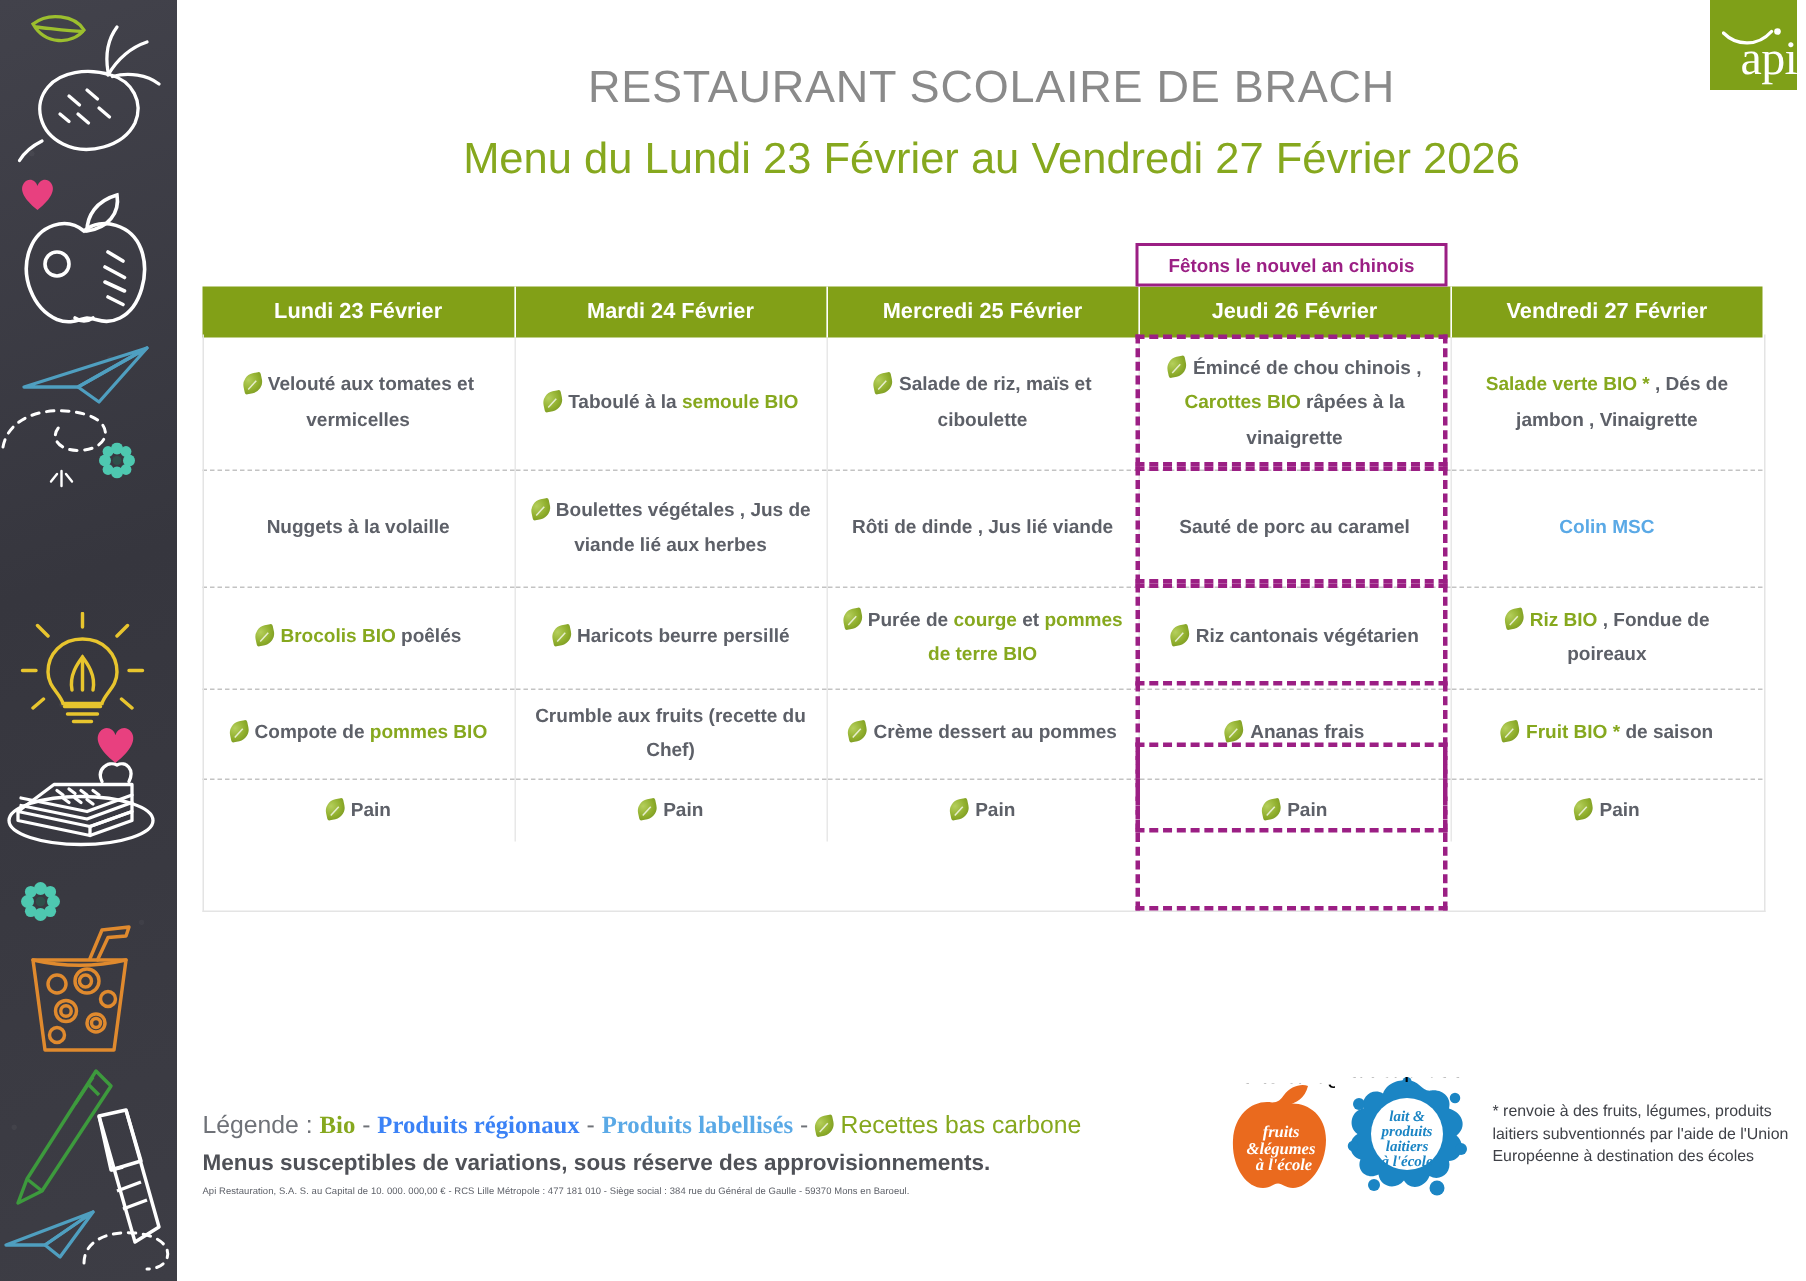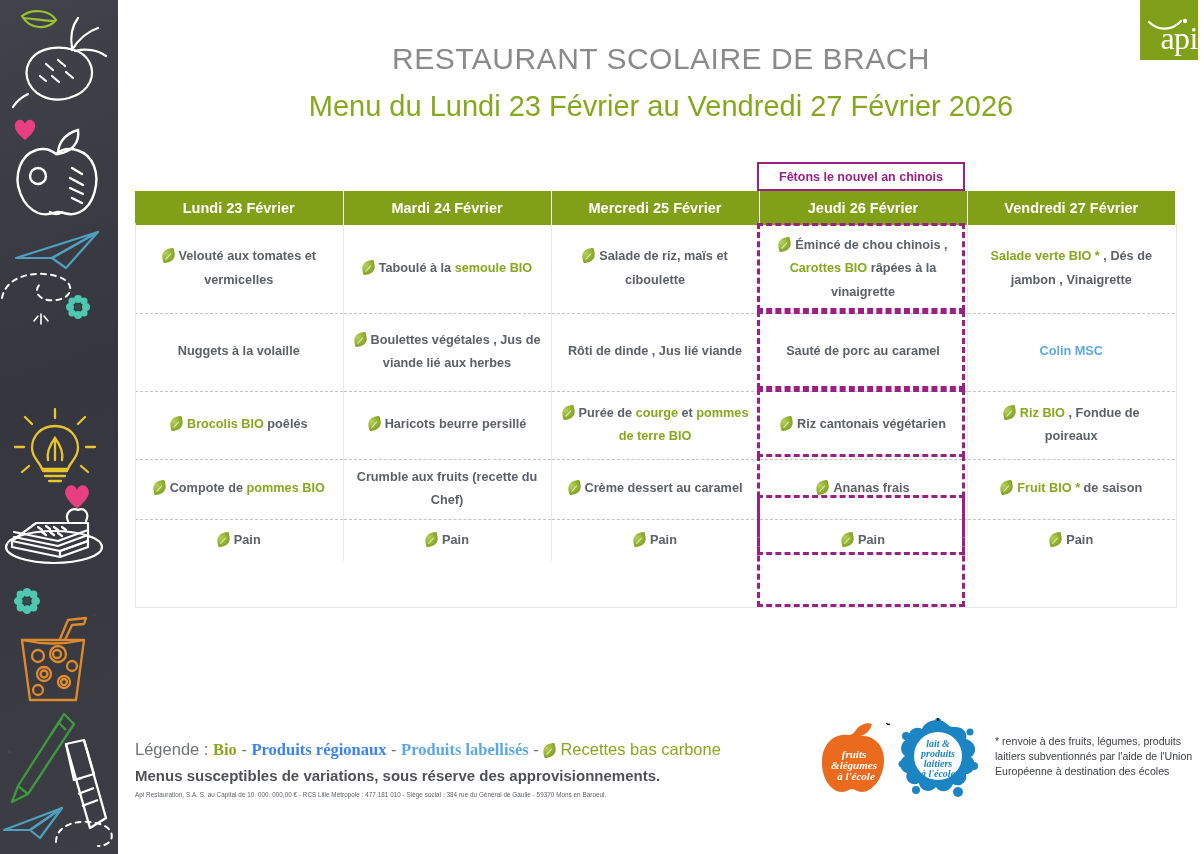--- a/index.html
+++ b/index.html
@@ -348,21 +348,21 @@
       <tr>
         <td class="r-garn"><span class="leaf"></span><span class="bio">Brocolis BIO</span><span class="plain"> poêlés</span></td>
         <td class="r-garn"><span class="leaf"></span><span class="plain">Haricots beurre persillé</span></td>
         <td class="r-garn"><span class="leaf"></span><span class="plain">Purée de </span><span class="bio">courge</span><span class="plain"> et </span><span class="bio">pommes de terre BIO</span></td>
         <td class="r-garn"><span class="leaf"></span><span class="plain">Riz cantonais végétarien</span></td>
         <td class="r-garn"><span class="leaf"></span><span class="bio">Riz BIO</span><span class="plain"> , Fondue de poireaux</span></td>
       </tr>
       <tr>
         <td class="r-dess"><span class="leaf"></span><span class="plain">Compote de </span><span class="bio">pommes BIO</span></td>
         <td class="r-dess"><span class="plain">Crumble aux fruits (recette du Chef)</span></td>
-        <td class="r-dess"><span class="leaf"></span><span class="plain">Crème dessert au caramel</span></td>
+        <td class="r-dess"><span class="leaf"></span><span class="plain">Crème dessert au pommes</span></td>
         <td class="r-dess"><span class="leaf"></span><span class="plain">Ananas frais</span></td>
         <td class="r-dess"><span class="leaf"></span><span class="bio">Fruit BIO *</span><span class="plain"> de saison</span></td>
       </tr>
       <tr>
         <td class="r-pain"><span class="leaf"></span><span class="plain">Pain</span></td>
         <td class="r-pain"><span class="leaf"></span><span class="plain">Pain</span></td>
         <td class="r-pain"><span class="leaf"></span><span class="plain">Pain</span></td>
         <td class="r-pain"><span class="leaf"></span><span class="plain">Pain</span></td>
         <td class="r-pain"><span class="leaf"></span><span class="plain">Pain</span></td>
       </tr>

